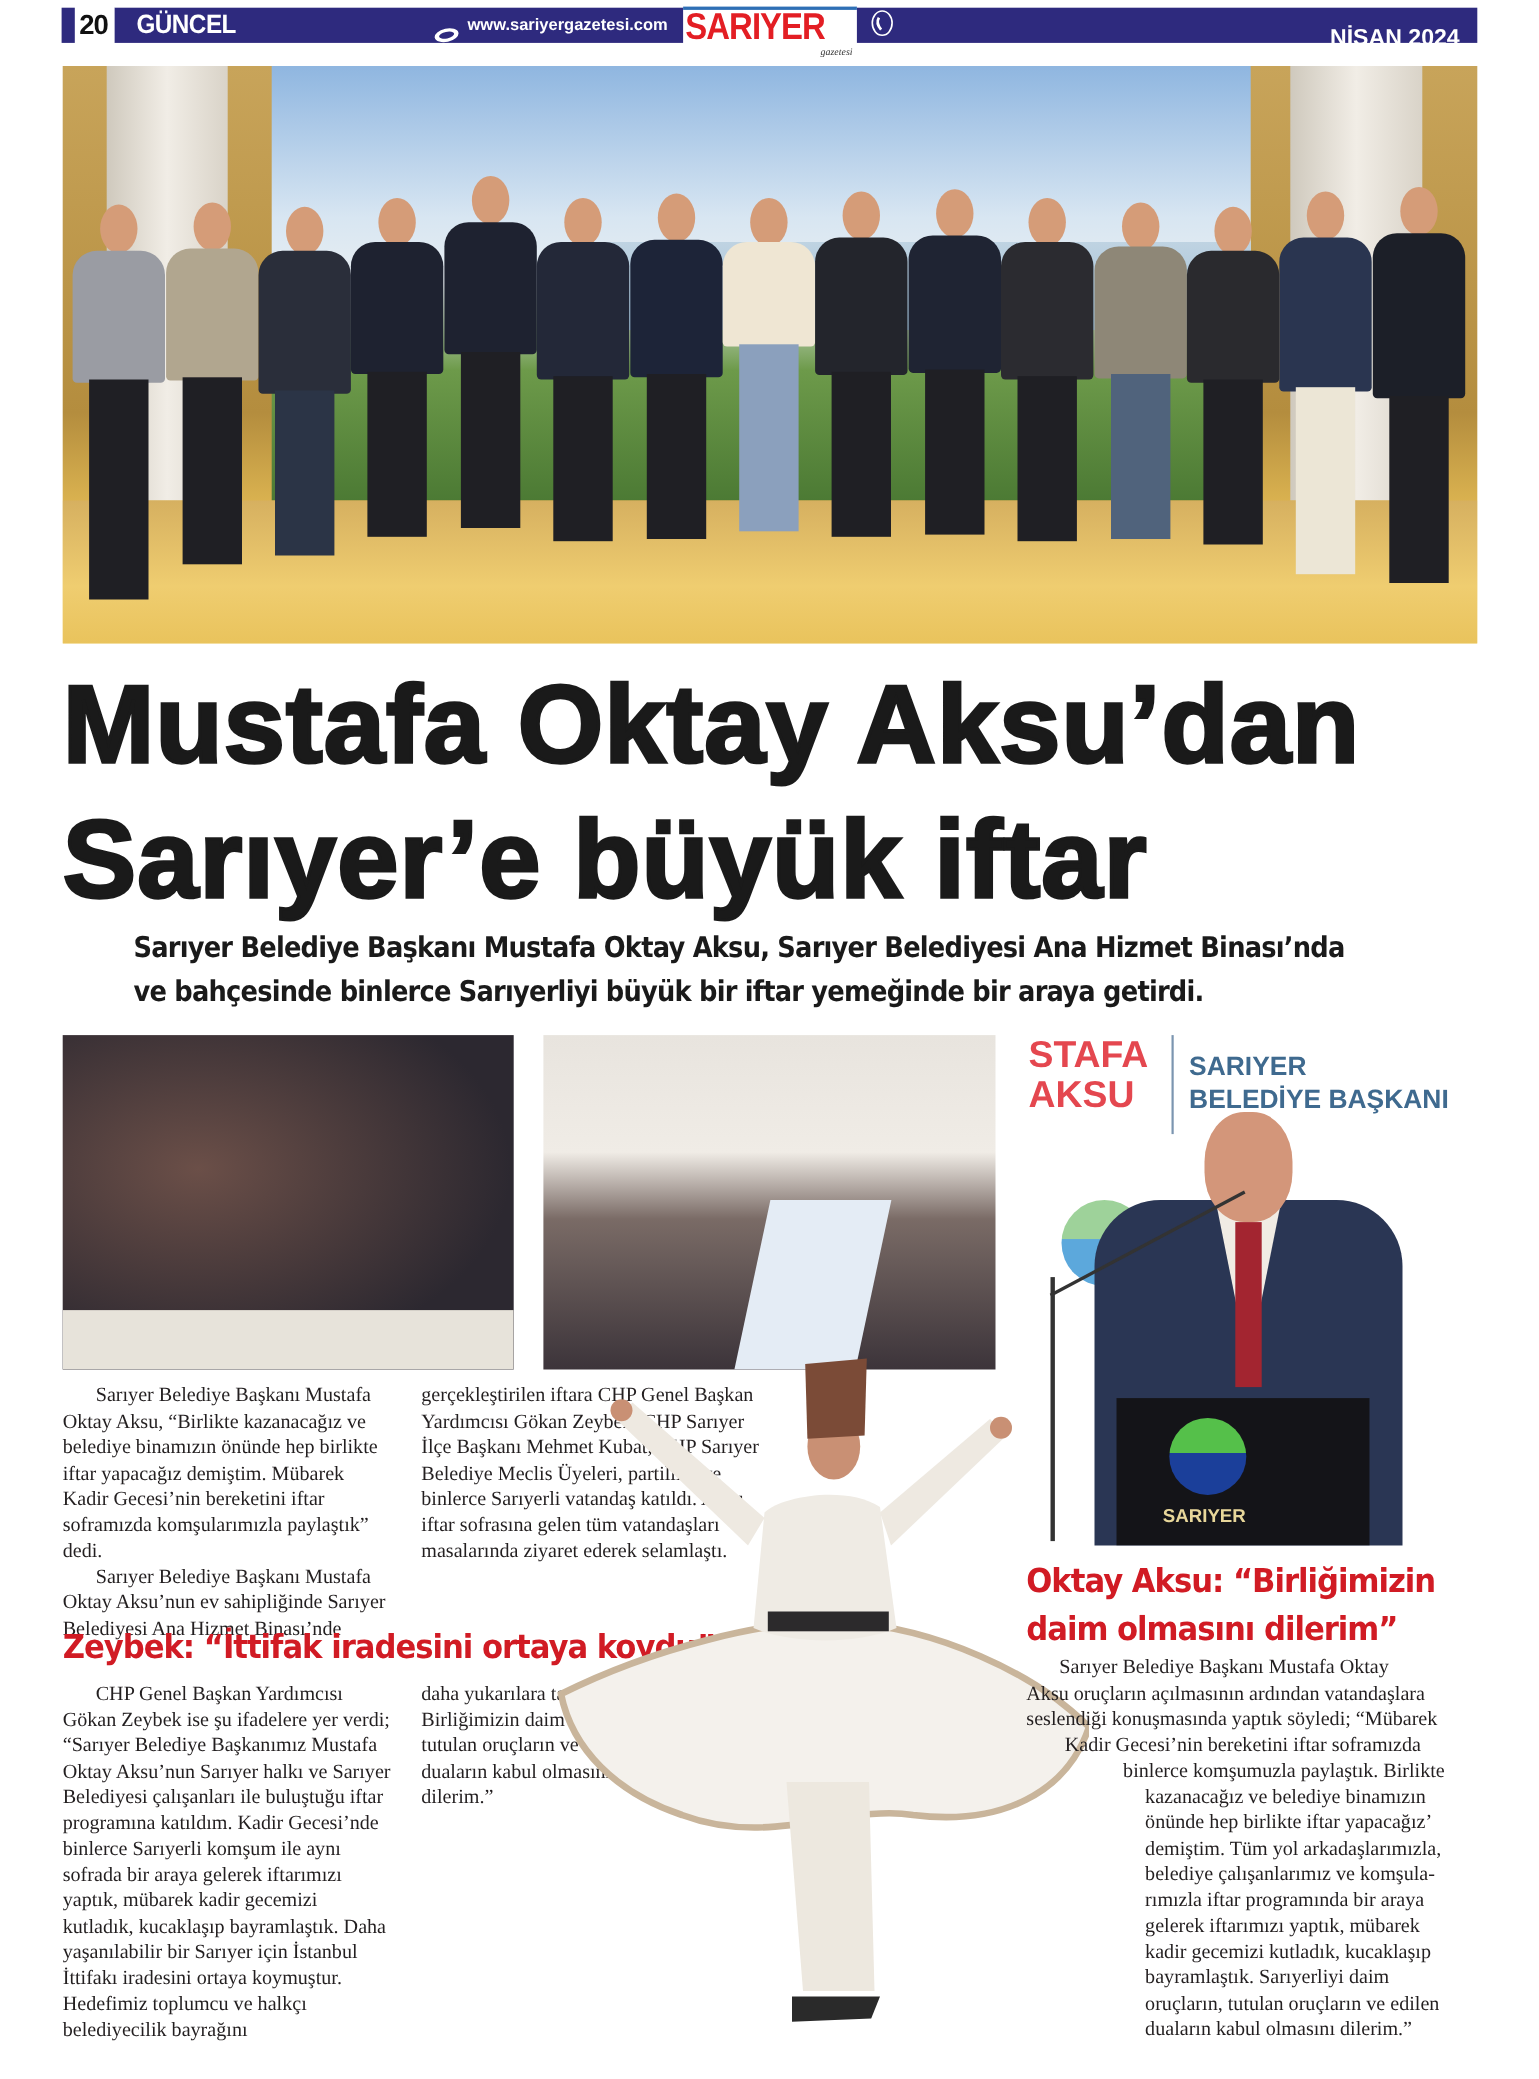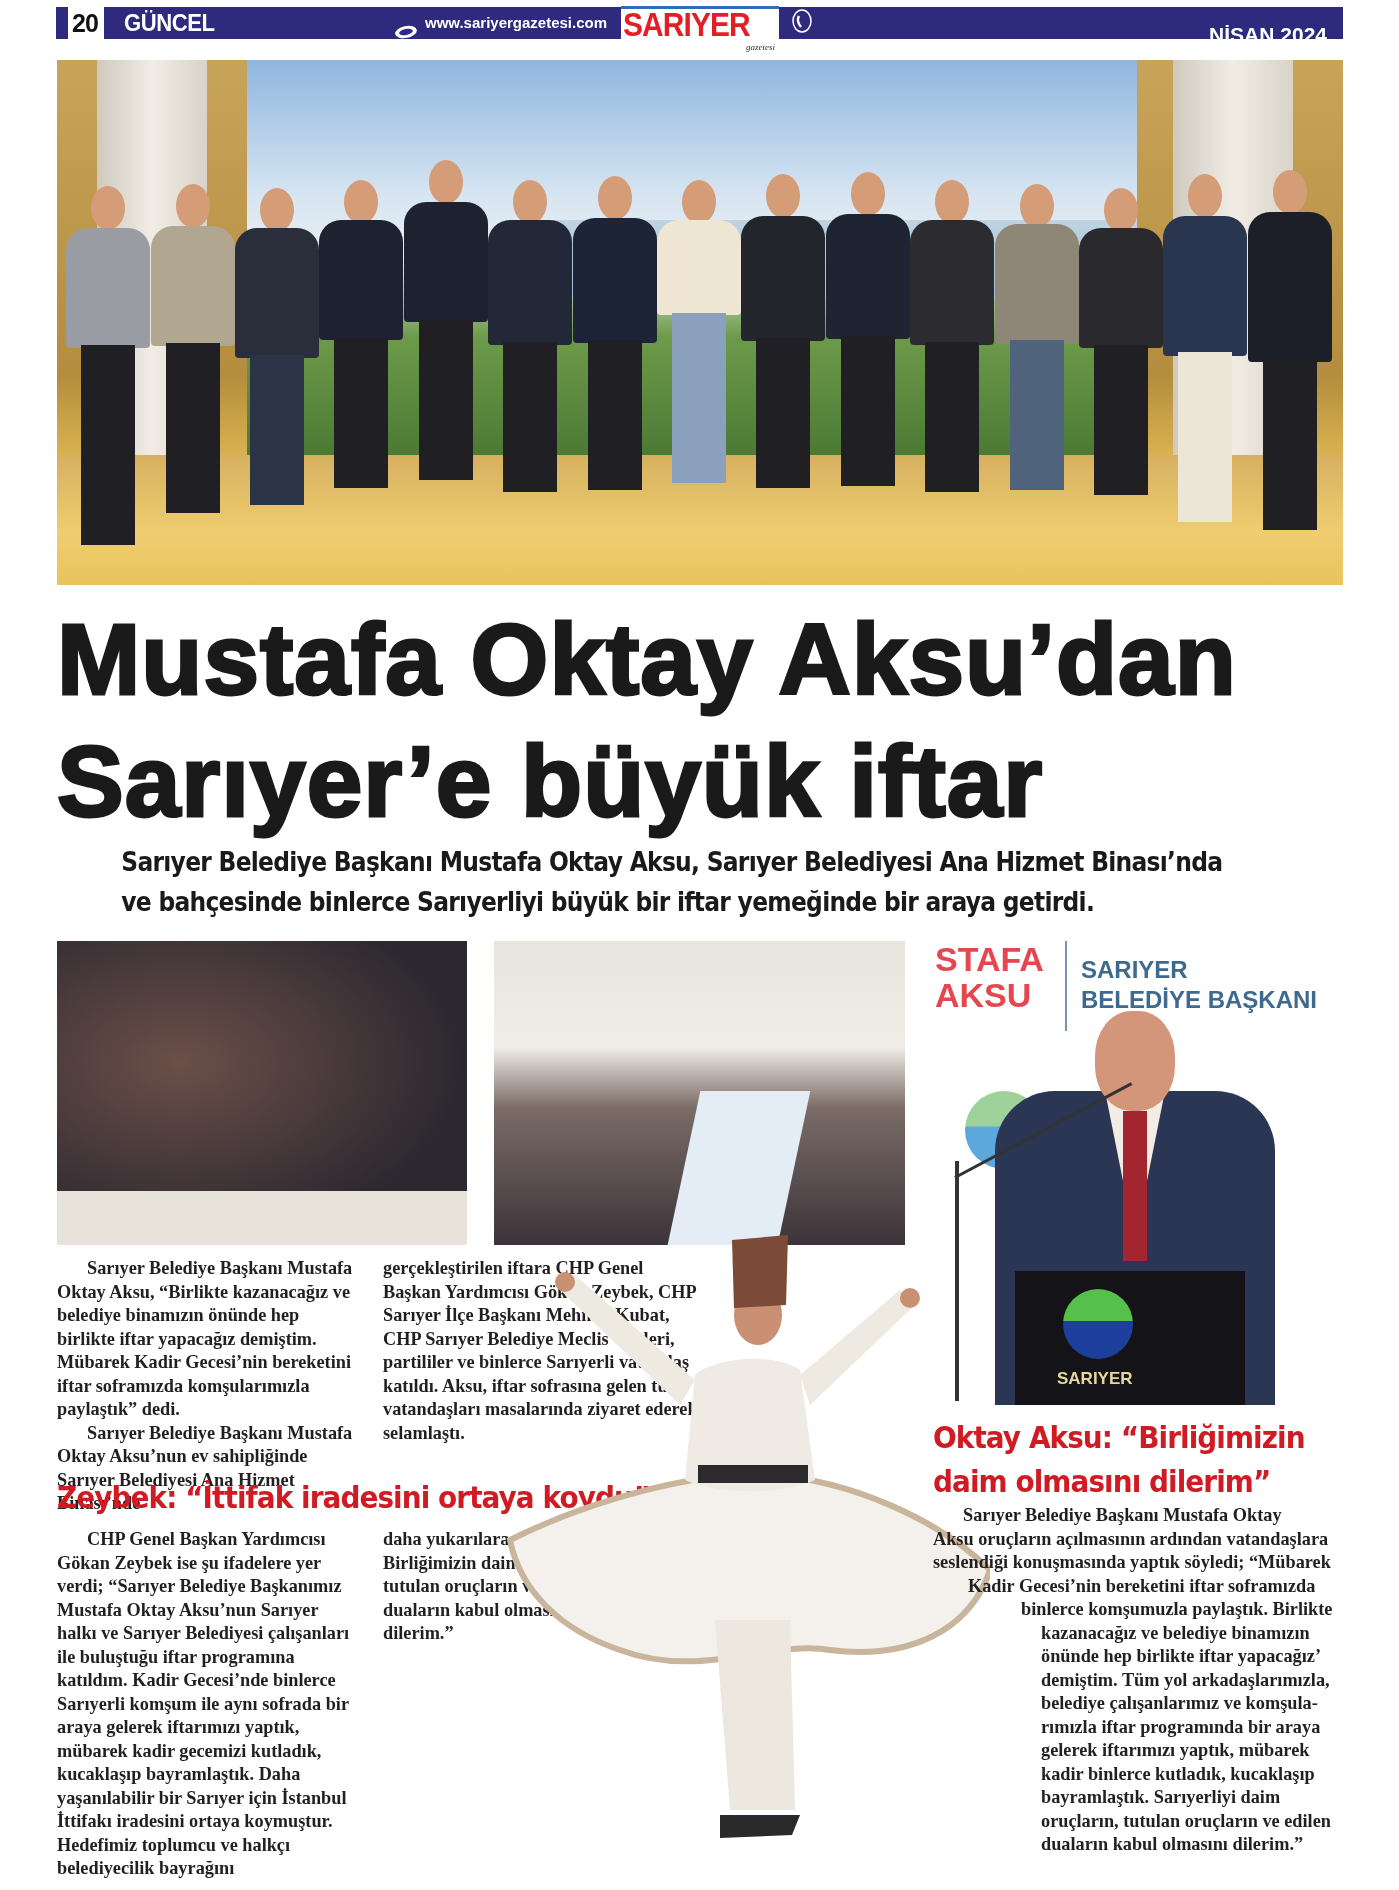--- a/index.html
+++ b/index.html
@@ -51,21 +51,21 @@
   .speaker .mic-stand{position:absolute;left:20px;top:220px;width:4px;height:240px;background:#333;}
   .speaker .mic-arm{position:absolute;left:20px;top:235px;width:200px;height:3px;background:#333;transform:rotate(-28deg);transform-origin:left;}
 
   
   .headline{left:57px;top:598px;width:1290px;font-family:"Liberation Sans",sans-serif;font-weight:900;font-size:100px;line-height:122px;color:#1a1a1a;letter-spacing:1px;transform:scaleX(1);}
   .headline span{display:block;font-weight:bold;-webkit-text-stroke:3px #1a1a1a;}
   .subhead{left:57px;top:842px;width:1286px;font-family:"DejaVu Sans",sans-serif;font-weight:bold;font-size:26px;line-height:40px;color:#1a1a1a;letter-spacing:-0.8px;}
   .subhead .ln{display:block;transform:scaleX(0.9);}
 
   
-  .col{font-family:"Liberation Serif",serif;font-size:18.3px;line-height:23.5px;color:#231f20;font-weight:bold;}
+  .col{font-family:"Liberation Serif",serif;font-size:18.3px;line-height:23.5px;color:#231f20;}
   .col p{margin:0;}
   .col .ind{text-indent:30px;}
   .col1a{left:57px;top:1257px;width:300px;}
   .col1b{left:383px;top:1257px;width:320px;}
   .red-h{font-family:"DejaVu Sans",sans-serif;font-weight:bold;color:#d11b24;letter-spacing:-1px;}
   .zeybek-h{left:57px;top:1480px;font-size:30px;line-height:36px;transform:scaleX(0.93);transform-origin:left;}
   .col2a{left:57px;top:1528px;width:300px;}
   .col2b{left:383px;top:1528px;width:230px;}
   .aksu-h{left:933px;top:1416px;font-size:30px;line-height:44px;width:460px;transform:scaleX(0.93);transform-origin:left;}
   .col3{left:933px;top:1504px;width:420px;}
@@ -267,17 +267,17 @@
   <span class="l">Aksu oruçların açılmasının ardından vatandaşlara</span>
   <span class="l">seslendiği konuşmasında yaptık söyledi; “Mübarek</span>
   <span class="l" style="padding-left:35px">Kadir Gecesi’nin bereketini iftar soframızda</span>
   <span class="l" style="padding-left:88px">binlerce komşumuzla paylaştık. Birlikte</span>
   <span class="l" style="padding-left:108px">kazanacağız ve belediye binamızın</span>
   <span class="l" style="padding-left:108px">önünde hep birlikte iftar yapacağız’</span>
   <span class="l" style="padding-left:108px">demiştim. Tüm yol arkadaşlarımızla,</span>
   <span class="l" style="padding-left:108px">belediye çalışanlarımız ve komşula-</span>
   <span class="l" style="padding-left:108px">rımızla iftar programında bir araya</span>
   <span class="l" style="padding-left:108px">gelerek iftarımızı yaptık, mübarek</span>
-  <span class="l" style="padding-left:108px">kadir binlerce kutladık, kucaklaşıp</span>
+  <span class="l" style="padding-left:108px">kadir gecemizi kutladık, kucaklaşıp</span>
   <span class="l" style="padding-left:108px">bayramlaştık. Sarıyerliyi daim</span>
   <span class="l" style="padding-left:108px">oruçların, tutulan oruçların ve edilen</span>
   <span class="l" style="padding-left:108px">duaların kabul olmasını dilerim.”</span>
 </div>
 
 </body></html>

